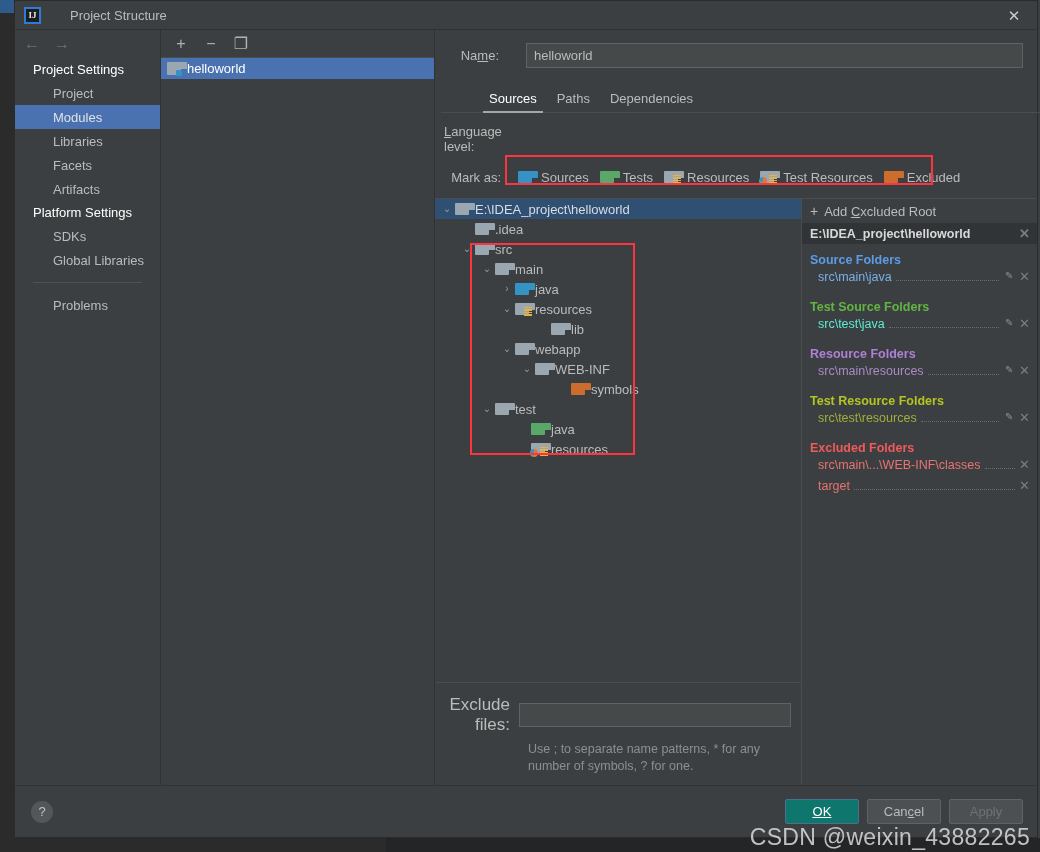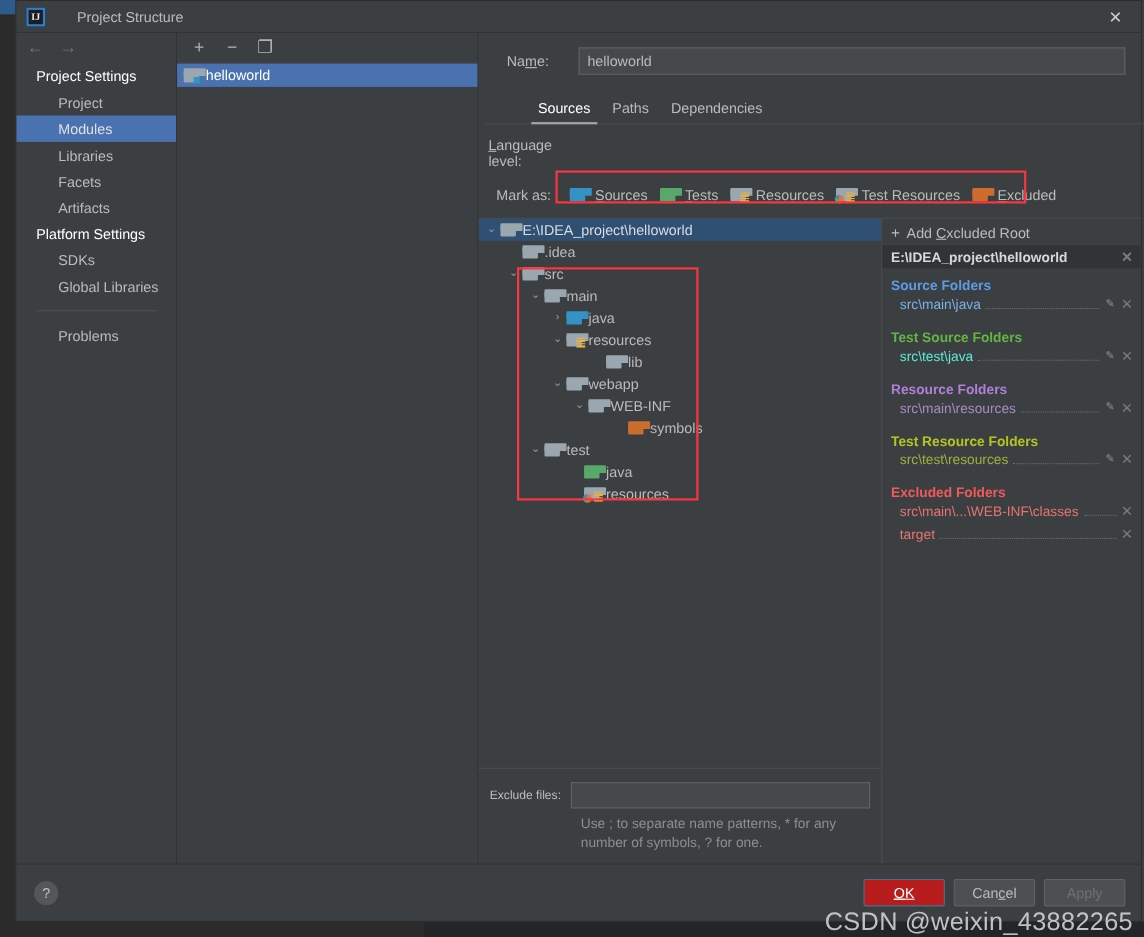--- a/index.html
+++ b/index.html
@@ -261,21 +261,21 @@
     color: #9a9a9a; font-size: 10px; line-height: 1;
   }
 
   .excl-block {
     border-top: 1px solid #4a4d4f;
     padding: 12px 10px 10px 6px;
   }
   .excl-row { display: flex; align-items: center; }
   .excl-label {
     width: 78px; text-align: right; padding-right: 9px;
-    font-size: 11px; color: #bbbbbb;
+    font-size: 17px; color: #bbbbbb;
   }
   .excl-input {
     flex: 1; height: 24px; background: #45494a;
     border: 1px solid #5e6364; color: #bbbbbb;
     font-size: 13px; padding: 0 7px; outline: none;
     font-family: "Liberation Sans", sans-serif;
   }
   .excl-hint {
     margin-left: 87px; margin-top: 6px;
     font-size: 12.5px; color: #8c8f91; line-height: 17px; max-width: 265px;
@@ -345,21 +345,21 @@
     font-size: 13px; cursor: pointer;
   }
   .btns { margin-left: auto; display: flex; gap: 8px; }
   .btn {
     min-width: 74px; height: 25px; padding: 0 14px;
     font-size: 13px; border-radius: 2px; cursor: pointer;
     display: flex; align-items: center; justify-content: center;
     border: 1px solid #5e6364; background: #4c5052; color: #bbbbbb;
     font-family: "Liberation Sans", sans-serif;
   }
-  .btn.primary { background: #b91c1c; border-color: #4c708c; color: #ffffff; text-decoration: underline; }
+  .btn.primary { background: #0f766e; border-color: #4c708c; color: #ffffff; text-decoration: underline; }
   .btn.disabled { color: #6e7274; }
 
   .watermark {
     position: absolute; right: 10px; bottom: 1px;
     font-size: 23px; color: #d6d6d6; opacity: .88;
     font-family: "Liberation Sans", sans-serif;
     letter-spacing: .3px; pointer-events: none;
   }
 </style>
 </head>

